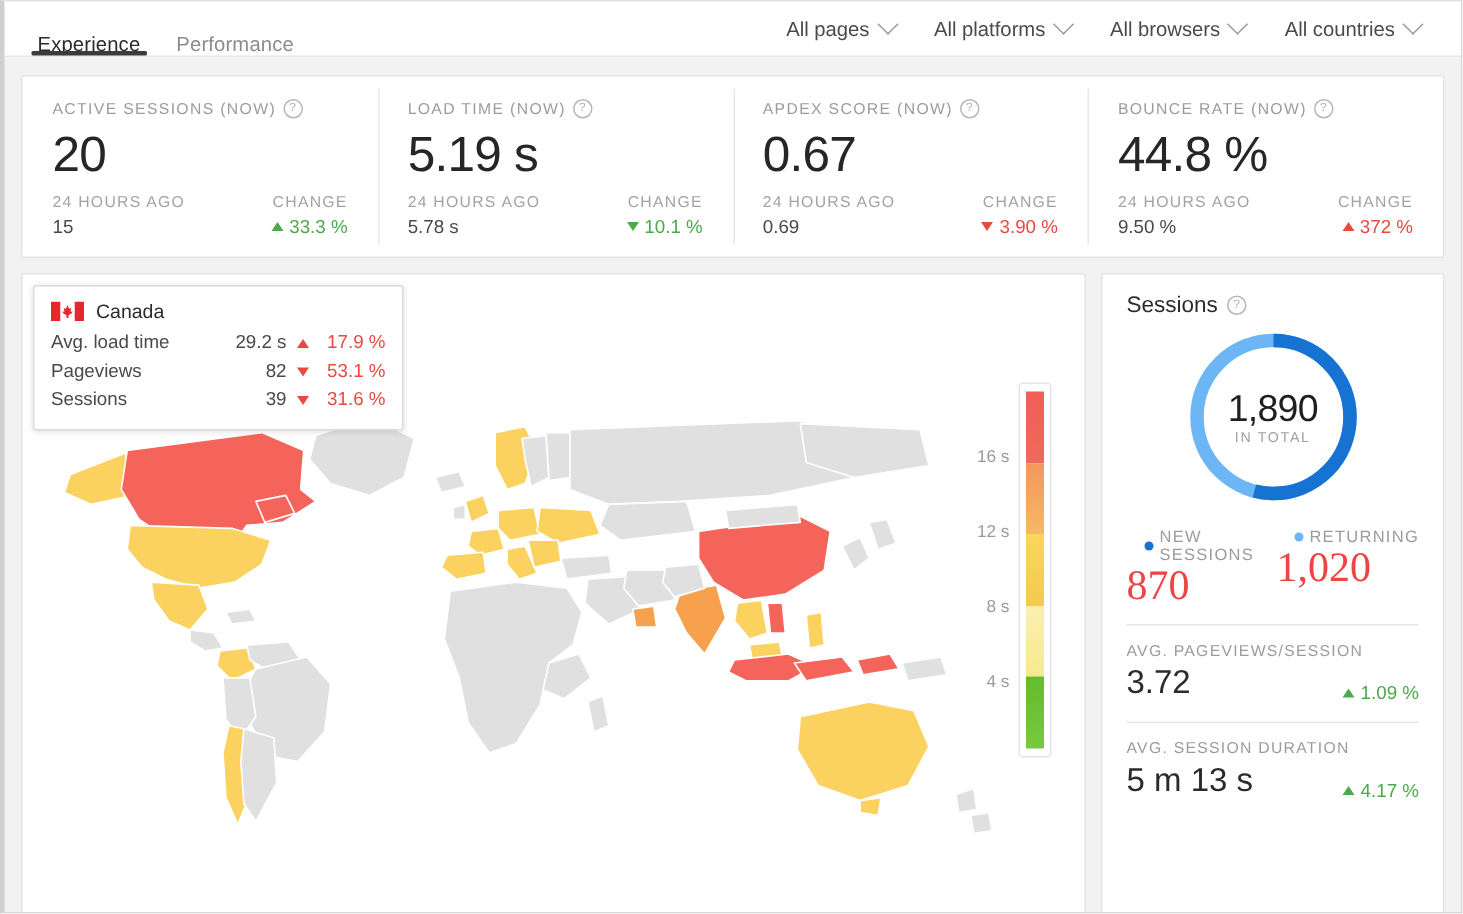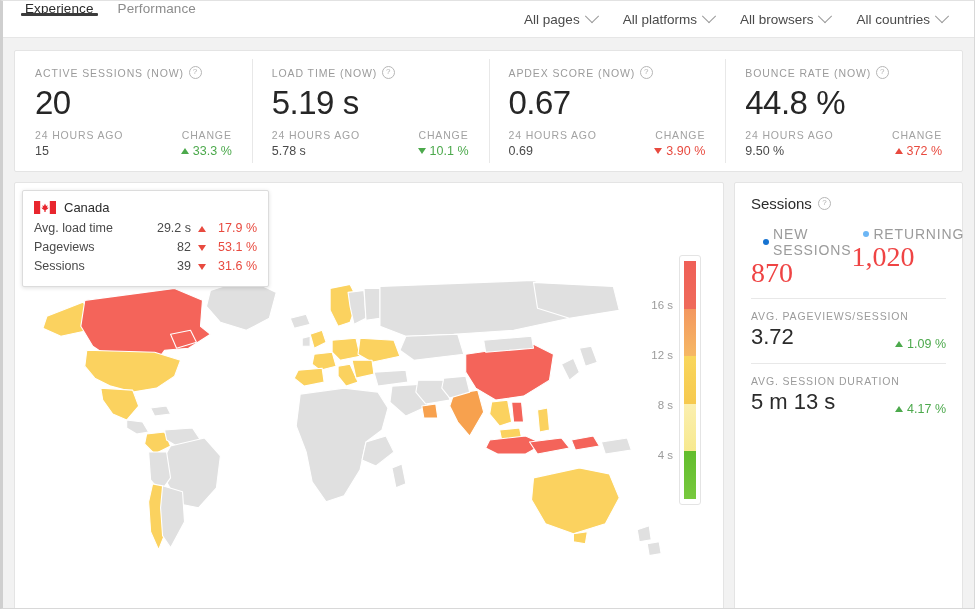--- a/index.html
+++ b/index.html
@@ -29,21 +29,21 @@
   
   .header {
     height: 37px;
     background: #ffffff;
     border-bottom: 1px solid #e6e6e6;
     display: flex;
     align-items: stretch;
     padding: 0 14px 0 10px;
     box-sizing: border-box;
   }
-  .tabs { display: flex; align-items: flex-start; }
+  .tabs { display: flex; align-items: flex-end; }
   .tab {
     display: flex; align-items: center;
     padding: 0 12px;
     font-size: 13.5px;
     color: #8c8c8c;
     position: relative;
     cursor: pointer;
     letter-spacing: .1px;
   }
   .tab.active { color: #2b2b2b; }
@@ -276,21 +276,21 @@
     font-size: 9.5px; letter-spacing: 1.1px; color: #a0a0a0;
     text-transform: uppercase;
   }
   .legend-rows {
     display: flex; justify-content: space-between;
     margin-top: 14px;
   }
   .lr { display: flex; flex-direction: column; }
   .lr.right { align-items: flex-start; }
   .lr-label {
-    font-size: 14px; letter-spacing: .85px; color: #9b9b9b;
+    font-size: 11px; letter-spacing: .85px; color: #9b9b9b;
     text-transform: uppercase;
     display: flex; align-items: center; gap: 4px; padding-left: 12px;
   }
   .dot { width: 6px; height: 6px; border-radius: 50%; flex: none; }
   .lr-val { font-size: 28px; color: #ef4444; margin-top: 2px; line-height: 26px; font-family: Liberation Serif, serif; }
   .hr { height: 1px; background: #e8e8e8; margin: 12px 0 0 0; }
   .stat { padding-top: 11px; }
   .stat-label {
     font-size: 10.5px; letter-spacing: .85px; color: #9b9b9b;
     text-transform: uppercase;
@@ -577,20 +577,34 @@
       </div>
     </div>
 
     <div class="side">
       <div class="side-card">
         <div class="side-title">
           <span>Sessions</span>
           <span class="help">?</span>
         </div>
 
+        <div class="donut-wrap">
+          <div class="donut">
+            <svg viewBox="0 0 120 120" width="120" height="120">
+
+              <circle cx="60" cy="60" r="51" fill="none" stroke="#6cb6f5" stroke-width="9"></circle>
+
+              <circle cx="60" cy="60" r="51" fill="none" stroke="#1673d1" stroke-width="9" stroke-dasharray="172.9 147.6" transform="rotate(-90 60 60)"></circle>
+            </svg>
+            <div class="donut-center">
+              <div class="donut-total">1,890</div>
+              <div class="donut-sub">IN TOTAL</div>
+            </div>
+          </div>
+        </div>
 
         <div class="legend-rows">
           <div class="lr">
             <div class="lr-label">
               <span class="dot" style="background:#1673d1"></span>
               <span>NEW SESSIONS</span>
             </div>
             <div class="lr-val">870</div>
           </div>
           <div class="lr right">

